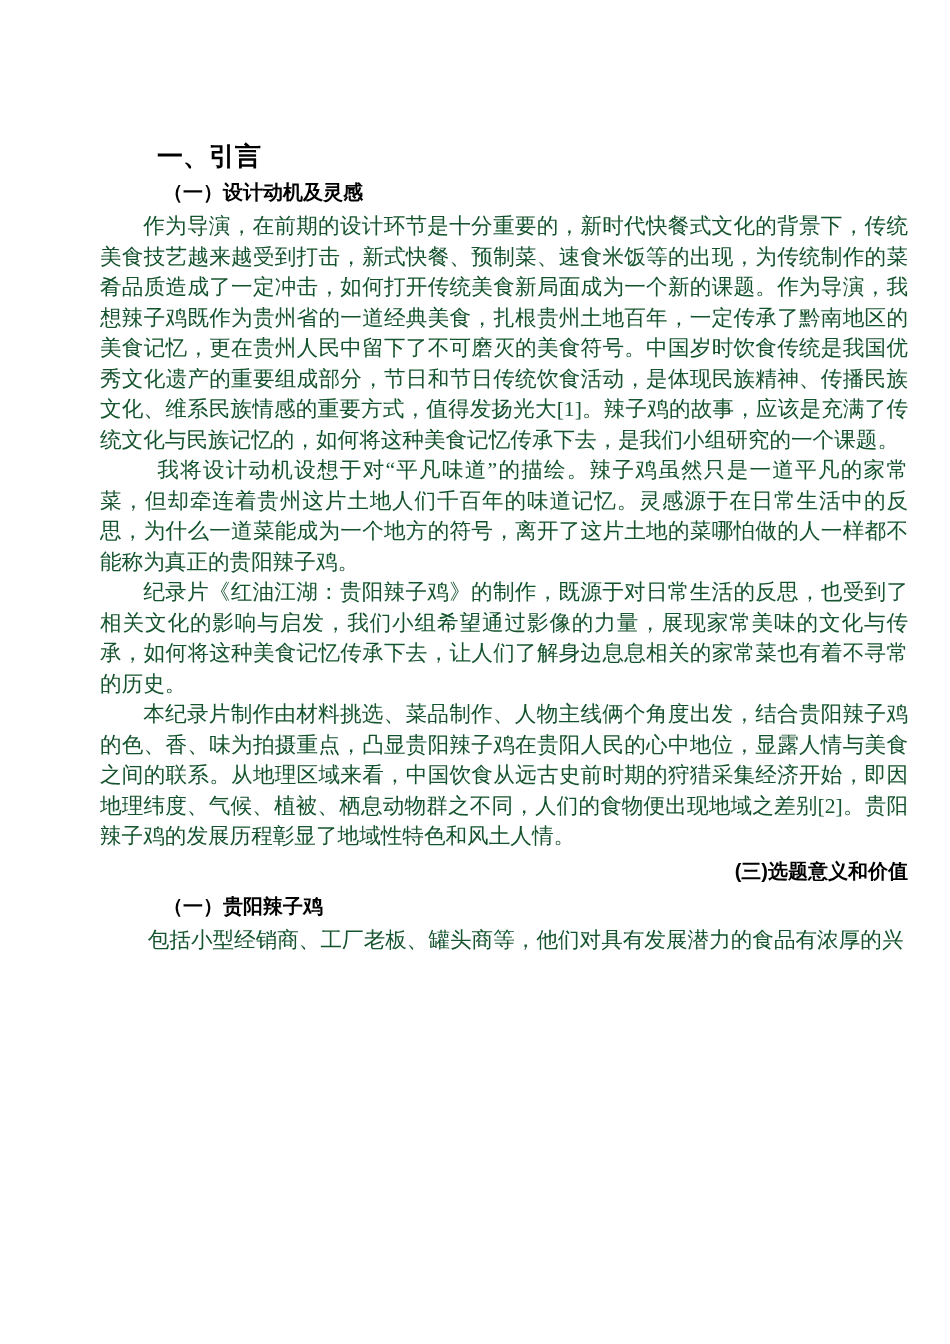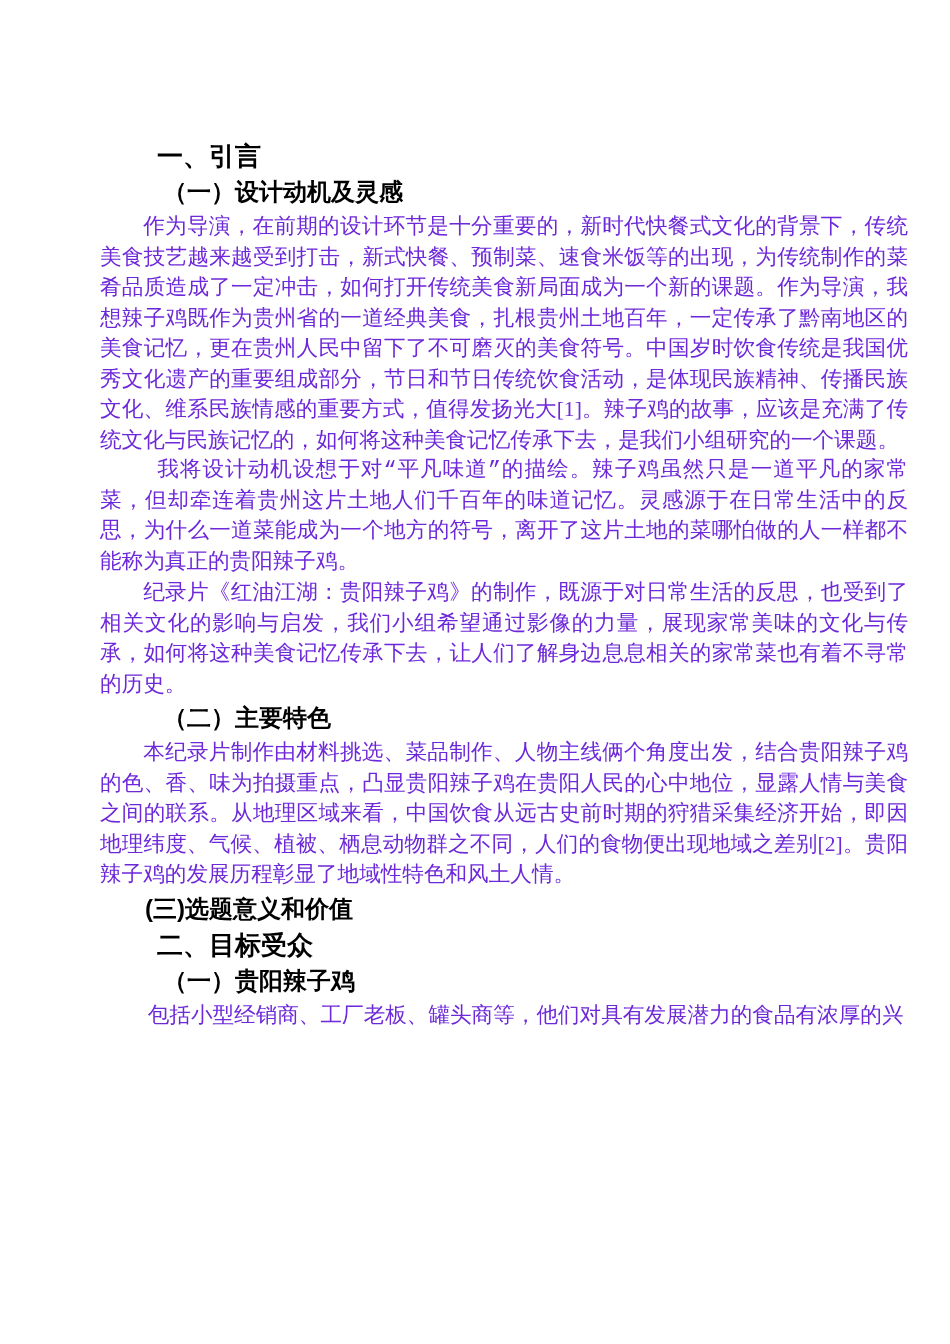--- a/index.html
+++ b/index.html
@@ -21,48 +21,48 @@
     left: 100px;
     top: 136px;
     width: 808px;
   }
   .content p {
     margin: 0;
     font-size: 21.6px;
     line-height: 30.5px;
     text-align: justify;
     text-indent: 2em;
-    color: #6d28d9;
+    color: #14532d;
     font-family: "Liberation Serif", "DejaVu Serif", serif;
   }
   .content p.indent-wide {
     text-indent: 2.65em;
-    font-family: Liberation Mono, monospace;
   }
   .content p.single-line {
     text-align: center;
   }
   h1, h2 {
     margin: 3px 0;
     font-family: "Liberation Sans", "DejaVu Sans", sans-serif;
     font-weight: 700;
     color: #000000;
   }
   h1 {
     font-size: 26px;
     line-height: 34px;
     padding-left: 57px;
   }
   h2 {
-    font-size: 24px;
+    font-size: 20px;
     line-height: 32px;
     padding-left: 63px;
   }
   h2.compact {
     padding-left: 45px;
+    text-align: right;
   }
   .footer {
     position: absolute;
     top: 1209px;
     left: 0;
     width: 100%;
     text-align: center;
     font-size: 19px;
     color: #000000;
     font-family: "Liberation Serif", "DejaVu Serif", serif;
@@ -77,28 +77,26 @@
     <h1>一、引言</h1>
 
     <h2>（一）设计动机及灵感</h2>
 
     <p>作为导演，在前期的设计环节是十分重要的，新时代快餐式文化的背景下，传统美食技艺越来越受到打击，新式快餐、预制菜、速食米饭等的出现，为传统制作的菜肴品质造成了一定冲击，如何打开传统美食新局面成为一个新的课题。作为导演，我想辣子鸡既作为贵州省的一道经典美食，扎根贵州土地百年，一定传承了黔南地区的美食记忆，更在贵州人民中留下了不可磨灭的美食符号。中国岁时饮食传统是我国优秀文化遗产的重要组成部分，节日和节日传统饮食活动，是体现民族精神、传播民族文化、维系民族情感的重要方式，值得发扬光大[1]。辣子鸡的故事，应该是充满了传统文化与民族记忆的，如何将这种美食记忆传承下去，是我们小组研究的一个课题。</p>
 
     <p class="indent-wide">我将设计动机设想于对“平凡味道”的描绘。辣子鸡虽然只是一道平凡的家常菜，但却牵连着贵州这片土地人们千百年的味道记忆。灵感源于在日常生活中的反思，为什么一道菜能成为一个地方的符号，离开了这片土地的菜哪怕做的人一样都不能称为真正的贵阳辣子鸡。</p>
 
     <p>纪录片《红油江湖：贵阳辣子鸡》的制作，既源于对日常生活的反思，也受到了相关文化的影响与启发，我们小组希望通过影像的力量，展现家常美味的文化与传承，如何将这种美食记忆传承下去，让人们了解身边息息相关的家常菜也有着不寻常的历史。</p>
 
-    <h2>（二）主要特色</h2>
 
     <p>本纪录片制作由材料挑选、菜品制作、人物主线俩个角度出发，结合贵阳辣子鸡的色、香、味为拍摄重点，凸显贵阳辣子鸡在贵阳人民的心中地位，显露人情与美食之间的联系。从地理区域来看，中国饮食从远古史前时期的狩猎采集经济开始，即因地理纬度、气候、植被、栖息动物群之不同，人们的食物便出现地域之差别[2]。贵阳辣子鸡的发展历程彰显了地域性特色和风土人情。</p>
 
     <h2 class="compact">(三)选题意义和价值</h2>
 
 
-    <h1>二、目标受众</h1>
 
     <h2>（一）贵阳辣子鸡</h2>
 
     <p class="single-line">包括小型经销商、工厂老板、罐头商等，他们对具有发展潜力的食品有浓厚的兴</p>
 
   </div>
 
   <div class="footer">6</div>
 </div>
 

